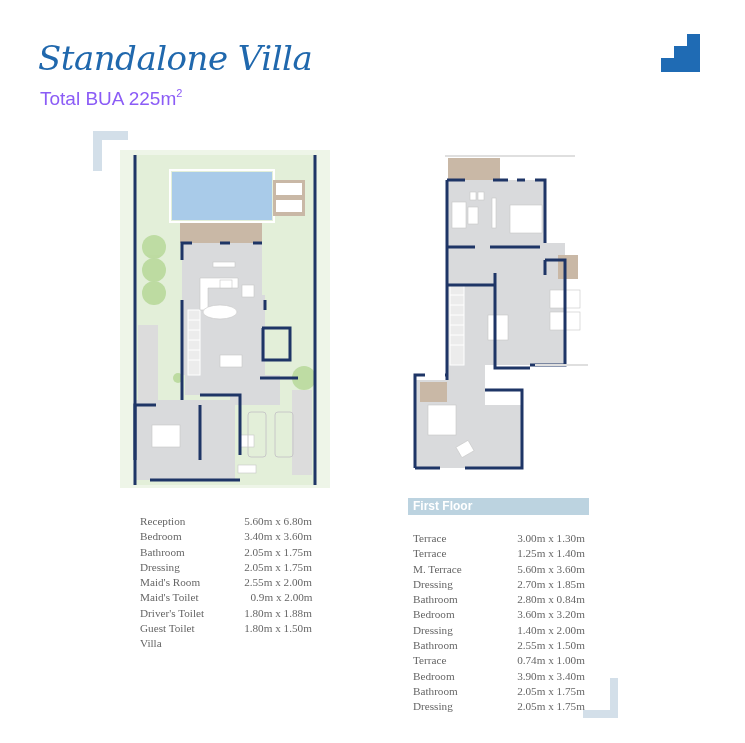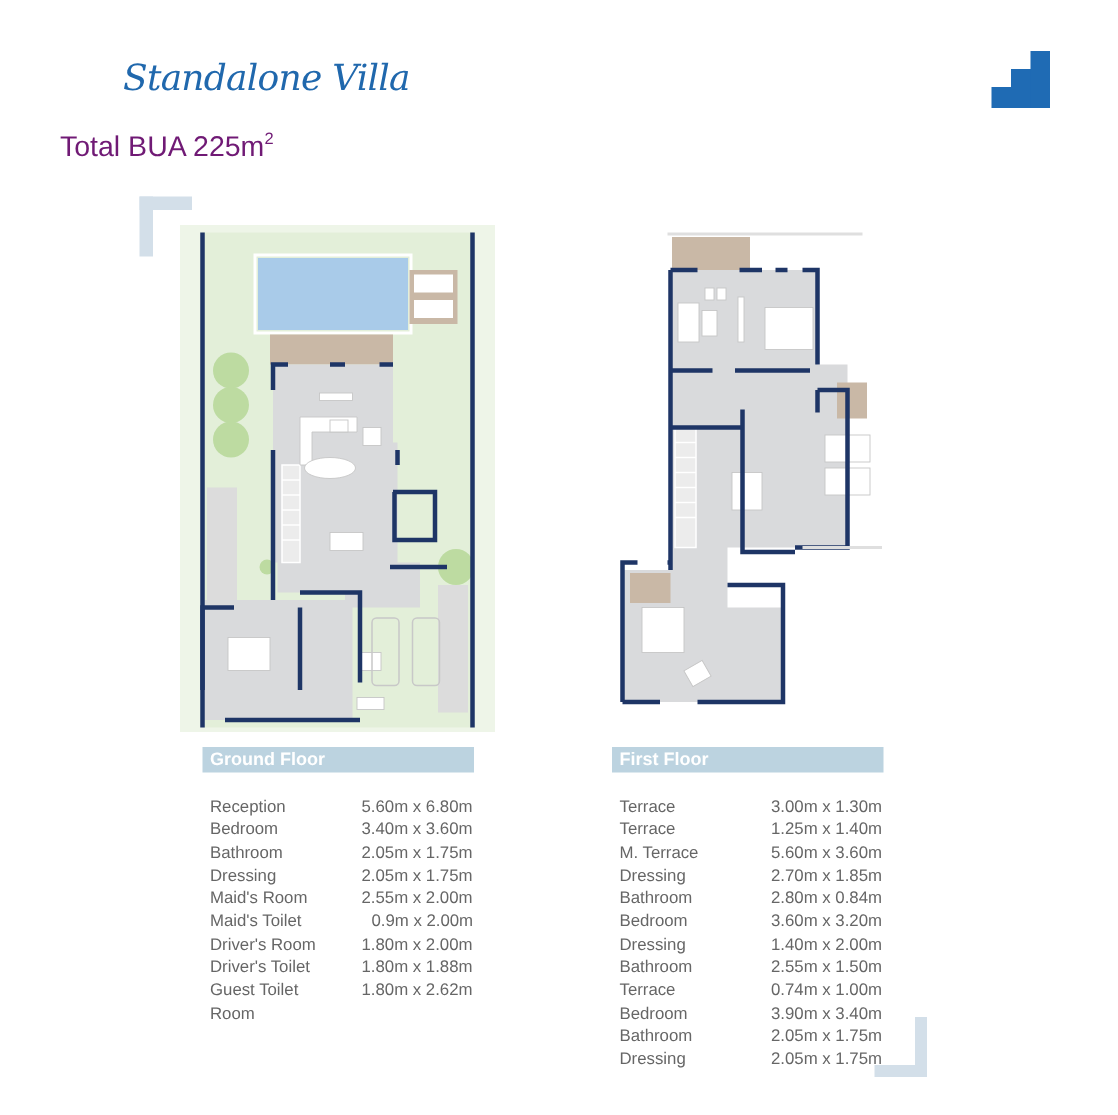--- a/index.html
+++ b/index.html
@@ -3,37 +3,37 @@
 <meta charset="utf-8">
 <style>
   html, body { margin: 0; padding: 0; }
   body {
     width: 745px; height: 743px; background: #ffffff; position: relative; overflow: hidden;
     font-family: "DejaVu Sans", sans-serif; color: #555;
   }
   .title {
     position: absolute; left: 38px; top: 38px;
     font-family: "DejaVu Serif", "Liberation Serif", serif; font-style: italic;
-    font-size: 24px; color: #2068ad; letter-spacing: -0.5px; white-space: nowrap; margin-left: 44px;
+    font-size: 34px; color: #2068ad; letter-spacing: -0.5px; white-space: nowrap;
   }
   .subtitle {
-    position: absolute; left: 40px; top: 87px; font-size: 19px; color: #701a75;
+    position: absolute; left: 40px; top: 87px; font-size: 19px; color: #8b5cf6;
     font-family: "Liberation Sans", sans-serif; white-space: nowrap;
   }
   .subtitle sup { font-size: 11px; vertical-align: 8px; }
   .logo { position: absolute; left: 661px; top: 34px; width: 40px; height: 38px; }
   .logo div { position: absolute; background: #1f6bb4; }
   .bracket { position: absolute; background: #d3dfe9; }
   .plan { position: absolute; }
   .table { position: absolute; width: 181px; font-family: "Liberation Sans", sans-serif; }
   .table-head {
     height: 17px; background: #bcd3e0; color: #fff; font-size: 12px; font-weight: bold;
     padding-left: 5px; line-height: 17px;
   }
-  .rows { padding-top: 16px; }
+  .rows { padding-top: 16px; font-family: Liberation Serif, serif; }
   .row { display: flex; height: 15.3px; font-size: 11.2px; color: #666; line-height: 15px; }
   .row .name { width: 100px; padding-left: 5px; }
   .row .dim { flex: 1; text-align: center; white-space: nowrap; }
 </style>
 </head>
 <body>
 
 <div class="title">Standalone Villa</div>
 <div class="subtitle"><span>Total BUA 225m</span><sup>2</sup></div>
 
@@ -172,21 +172,20 @@
     <path d="M37 135 H85"></path>
     <path d="M5 318 V225 H15"></path>
       <path d="M35 225 H37"></path>
     <path d="M75 240 H112 V318 H55"></path>
       <path d="M5 318 H30"></path>
   </g>
   <line x1="125" y1="215" x2="178" y2="215" stroke="#dfdfdf" stroke-width="2"></line>
 </svg>
 
 <div class="table" style="left:135px;top:498px;">
-  <div class="table-head">Ground Floor</div>
   <div class="rows">
     <div class="row">
         <span class="name">Reception</span>
         <span class="dim">5.60m x 6.80m</span>
       </div>
     <div class="row">
         <span class="name">Bedroom</span>
         <span class="dim">3.40m x 3.60m</span>
       </div>
     <div class="row">
@@ -199,33 +198,29 @@
       </div>
     <div class="row">
         <span class="name">Maid's Room</span>
         <span class="dim">2.55m x 2.00m</span>
       </div>
     <div class="row">
         <span class="name">Maid's Toilet</span>
         <span class="dim" style="padding-left:7px;"> 0.9m x 2.00m</span>
       </div>
     <div class="row">
-        <span class="name">Driver's Room</span>
-        <span class="dim">1.80m x 2.00m</span>
-      </div>
-    <div class="row">
         <span class="name">Driver's Toilet</span>
         <span class="dim">1.80m x 1.88m</span>
       </div>
     <div class="row">
         <span class="name">Guest Toilet</span>
-        <span class="dim">1.80m x 2.62m</span>
-      </div>
-    <div class="row">
-        <span class="name">Room</span>
+        <span class="dim">1.80m x 1.50m</span>
+      </div>
+    <div class="row">
+        <span class="name">Villa</span>
         <span class="dim"></span>
       </div>
   </div>
 </div>
 
 <div class="table" style="left:408px;top:498px;">
   <div class="table-head">First Floor</div>
   <div class="rows">
     <div class="row">
         <span class="name">Terrace</span>

